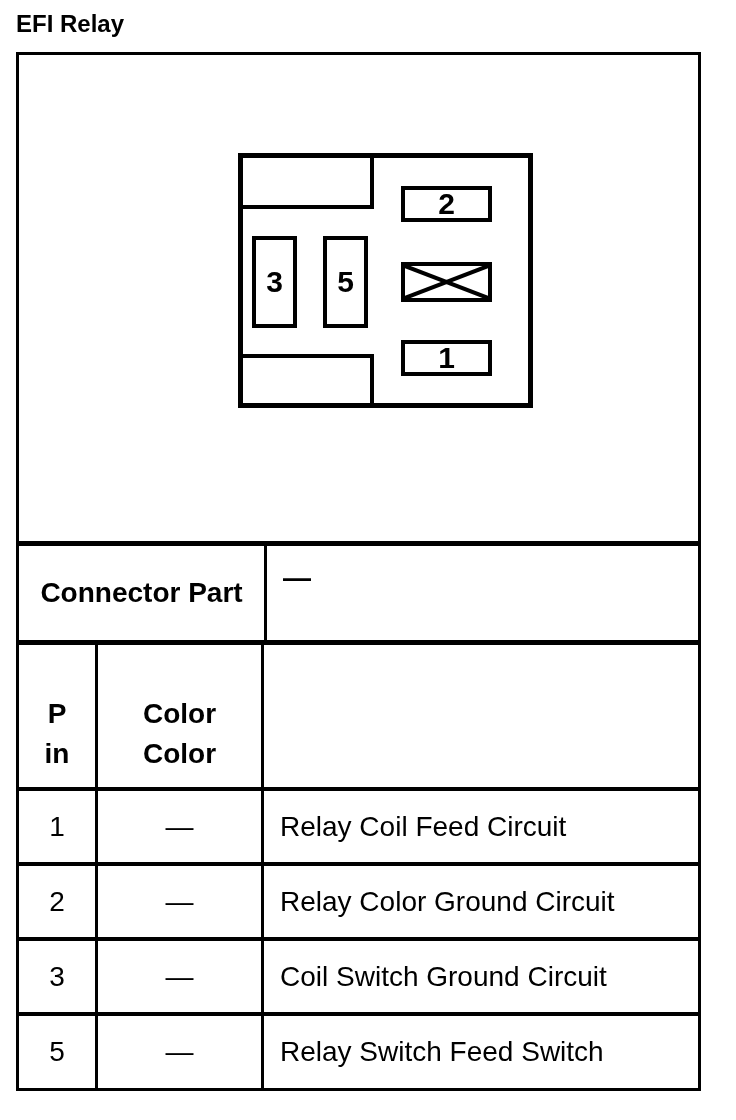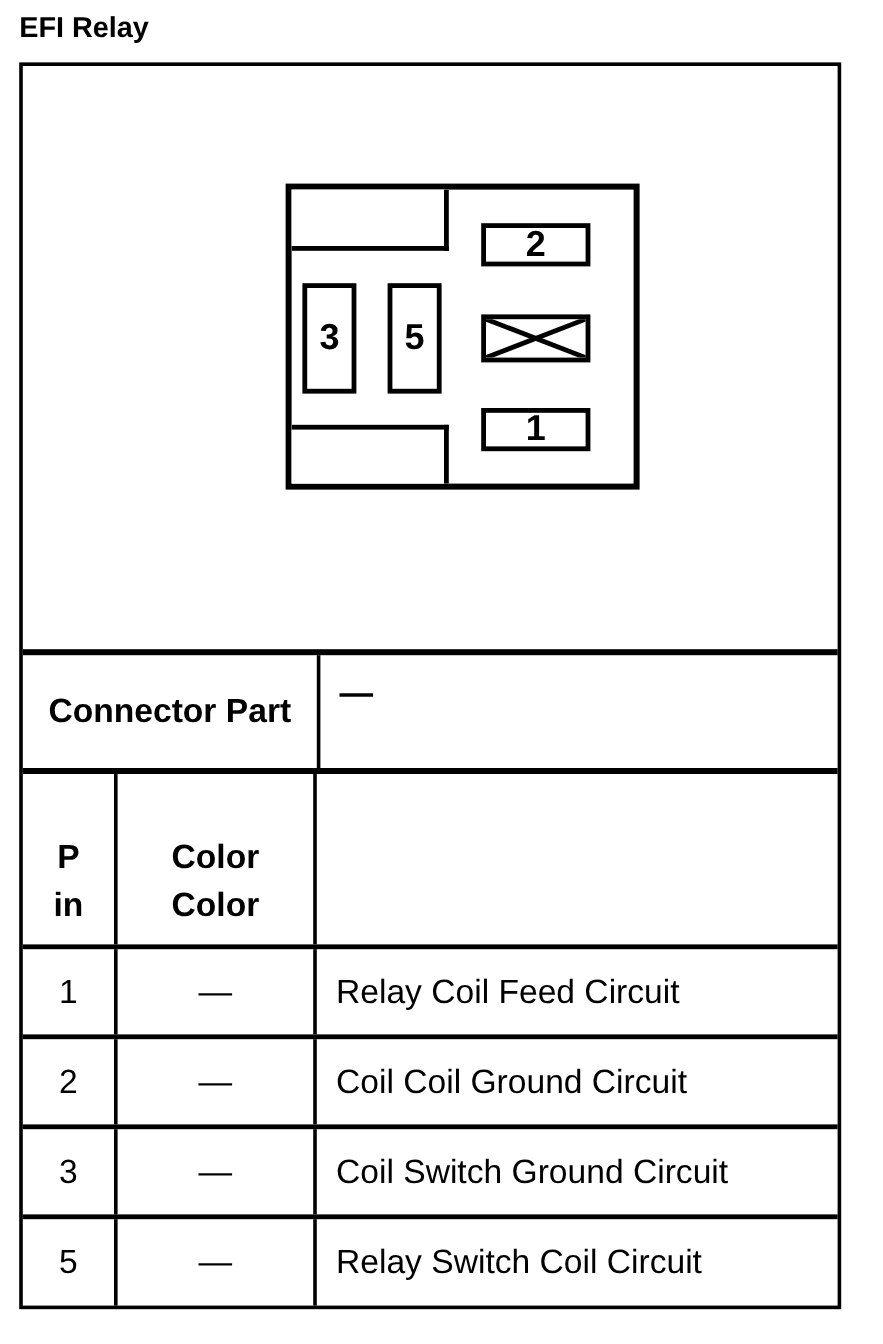--- a/index.html
+++ b/index.html
@@ -199,27 +199,27 @@
     </div>
 
     <div class="row data-row">
       <div class="col-pin">1</div>
       <div class="col-wire">—</div>
       <div class="col-func">Relay Coil Feed Circuit</div>
     </div>
     <div class="row data-row">
       <div class="col-pin">2</div>
       <div class="col-wire">—</div>
-      <div class="col-func">Coil Coil Ground Circuit</div>
+      <div class="col-func">Relay Color Ground Circuit</div>
     </div>
     <div class="row data-row">
       <div class="col-pin">3</div>
       <div class="col-wire">—</div>
       <div class="col-func">Coil Switch Ground Circuit</div>
     </div>
     <div class="row data-row">
       <div class="col-pin">5</div>
       <div class="col-wire">—</div>
-      <div class="col-func">Relay Switch Coil Circuit</div>
+      <div class="col-func">Relay Switch Feed Switch</div>
     </div>
 
   </div>
 </div>
 
 </body></html>

